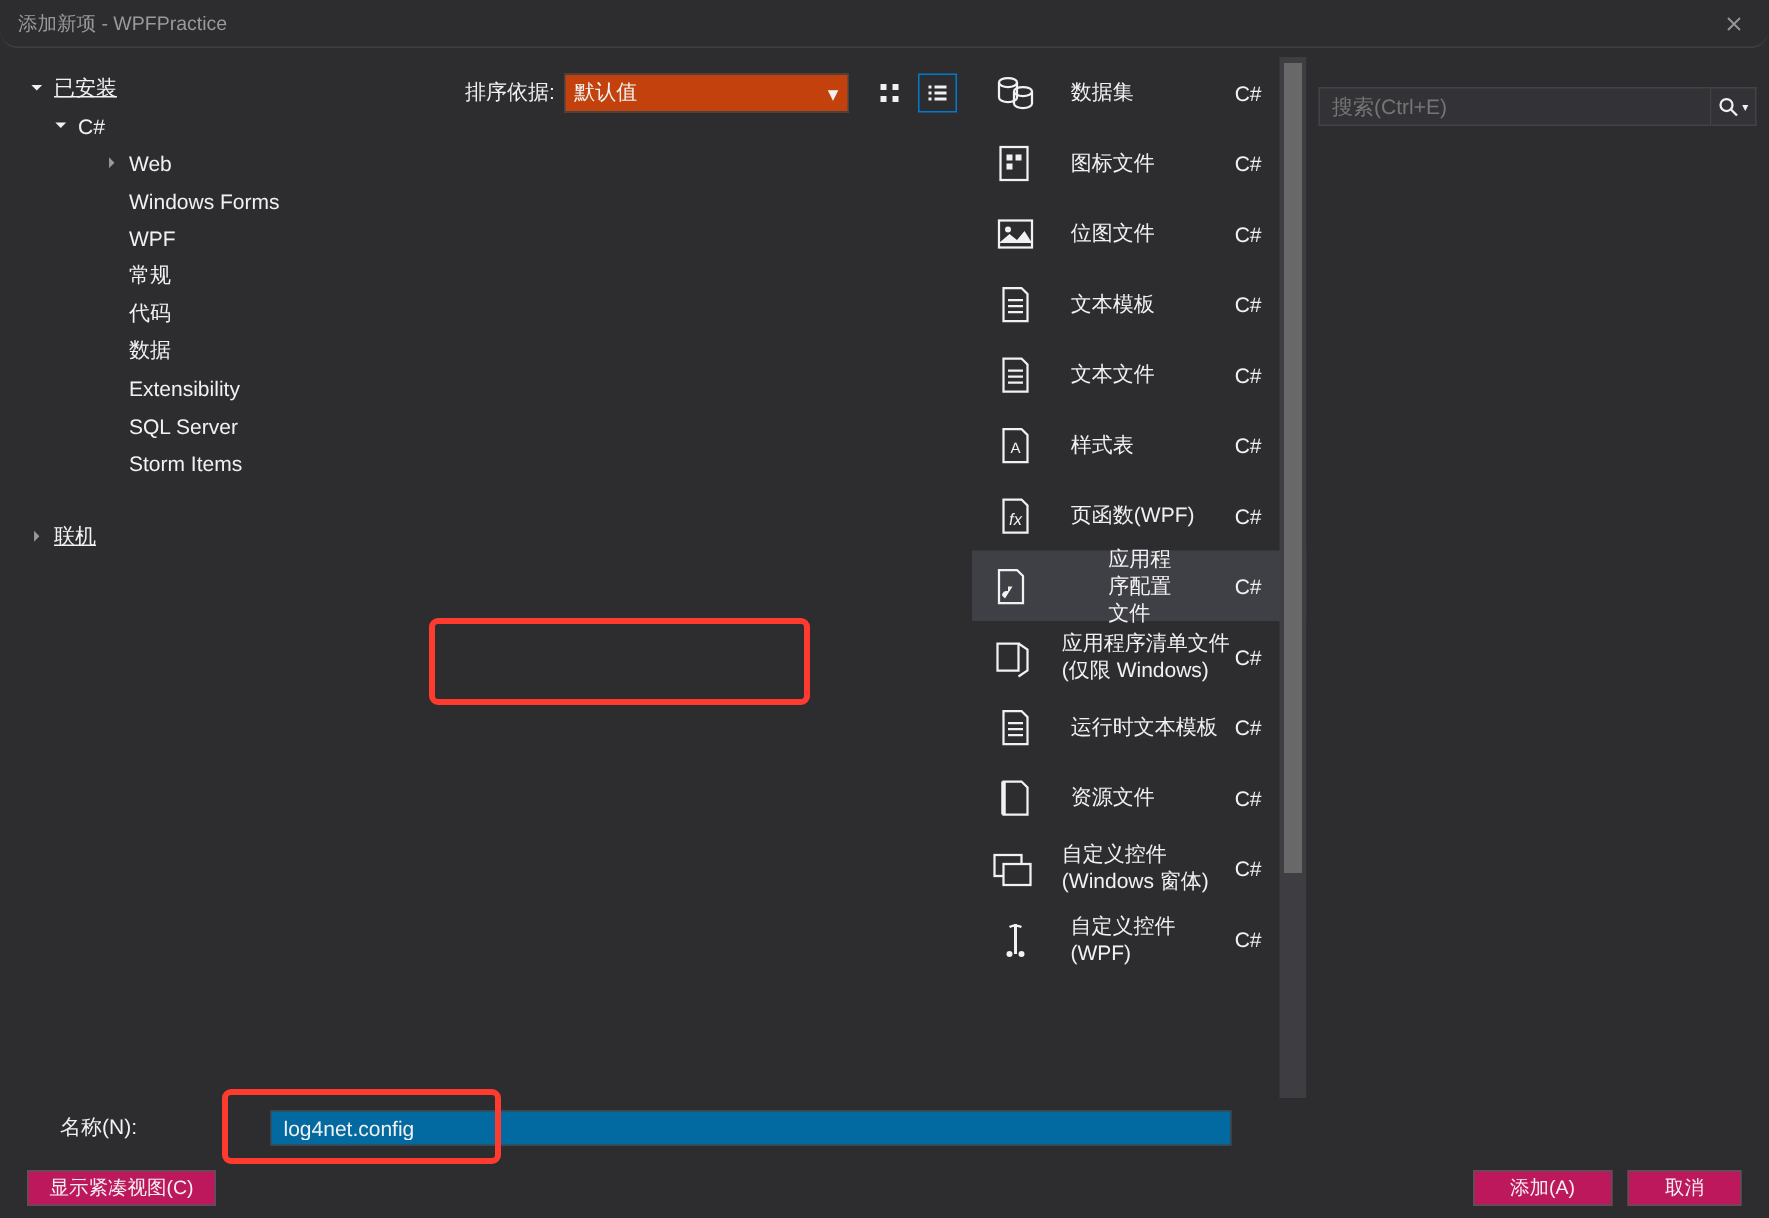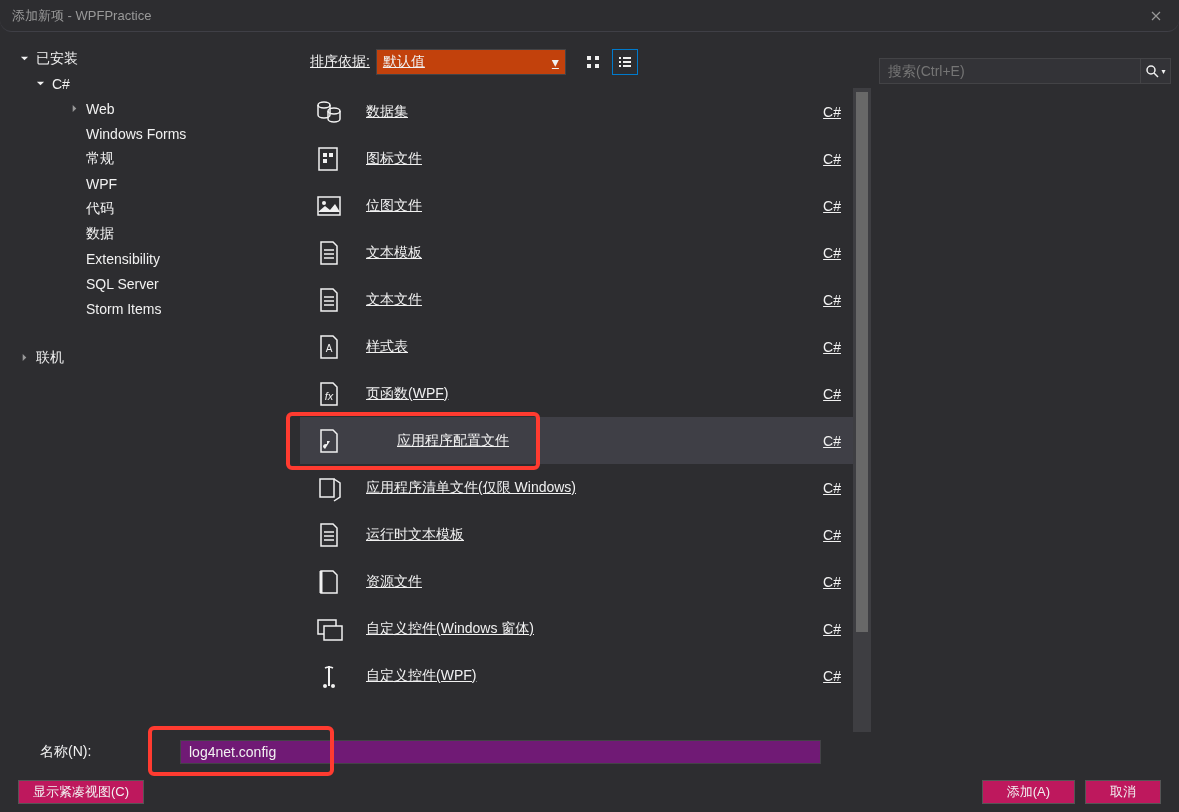--- a/index.html
+++ b/index.html
@@ -3,26 +3,26 @@
 <meta charset="utf-8">
 <style>
   * { box-sizing: border-box; margin: 0; padding: 0; font-family: "Segoe UI", "Microsoft YaHei", sans-serif; }
   body { background: #2d2d30; color: #f1f1f1; width: 1179px; height: 812px; overflow: hidden; position: relative; }
   .titlebar { height: 32px; display: flex; align-items: center; padding-left: 12px; border-bottom: 1px solid #3f3f46; border-radius: 12px; }
   .titlebar-title { font-size: 13px; color: #999; }
   .titlebar-close { margin-left: auto; width: 46px; height: 32px; display: flex; align-items: center; justify-content: center; color: #999; font-size: 14px; }
   .main { display: flex; height: 700px; }
   .sidebar { width: 300px; padding: 14px 10px; font-size: 14px; }
   .tree-item { display: flex; align-items: center; height: 25px; cursor: pointer; }
-  .tree-item.indent1 { padding-left: 8px; }
+  .tree-item.indent1 { padding-left: 8px; text-decoration: underline; }
   .tree-item.indent2 { padding-left: 24px; }
   .tree-item.indent3 { padding-left: 58px; }
   .tree-expander { width: 12px; height: 12px; margin-right: 6px; display: inline-flex; align-items: center; justify-content: center; }
   .tree-expander svg { width: 9px; height: 9px; }
-  .center { flex: 1; display: flex; flex-direction: column; position: relative; text-decoration: underline; }
+  .center { flex: 1; display: flex; flex-direction: row; position: relative; }
   .topbar { height: 40px; display: flex; align-items: center; padding: 0 10px; margin-top: 10px; }
   .sort-label { font-size: 14px; color: #f1f1f1; margin-right: 6px; }
   .sort-drop { background: #c2410c; border: 1px solid #434346; height: 26px; width: 190px; display: flex; align-items: center; padding: 0 6px; font-size: 14px; color: #f1f1f1; margin-right: 14px; }
   .sort-drop .chev { margin-left: auto; }
   .view-btns { display: flex; gap: 6px; }
   .view-btn { width: 26px; height: 26px; display: flex; align-items: center; justify-content: center; border: 1px solid transparent; }
   .view-btn.active { border: 1px solid #007acc; }
   .item-list { flex: 1; overflow-y: auto; margin: 6px 0 0 0; position: relative; }
   .item-row { height: 47px; display: flex; align-items: center; padding: 0 30px 0 12px; cursor: pointer; position: relative; }
   .item-row.selected { background: #3f3f46; gap: 31px; }
@@ -34,21 +34,21 @@
   .scrollbar-thumb { position: absolute; right: 3px; width: 12px; background: #686868; }
   .right-panel { width: 308px; padding: 10px 8px; }
   .search-wrap { display: flex; height: 26px; margin-top: 16px; }
   .search-input { flex: 1; background: #333337; border: 1px solid #434346; color: #999; font-size: 14px; padding: 0 8px; outline: none; }
   .search-btn { width: 30px; background: #333337; border: 1px solid #434346; border-left: none; display: flex; align-items: center; justify-content: center; }
   .info { margin-top: 18px; font-size: 14px; }
   .info-row { margin-bottom: 10px; }
   .bottom { position: absolute; left: 0; right: 0; bottom: 0; height: 80px; }
   .name-row { display: flex; align-items: center; height: 40px; padding: 0 18px; }
   .name-label { font-size: 14px; width: 140px; }
-  .name-input { flex: 1; height: 24px; background: #701a75; border: 1px solid #434346; color: #f1f1f1; font-size: 14px; padding: 0 8px; outline: none; margin-right: 340px; }
+  .name-input { flex: 1; height: 24px; background: #0369a1; border: 1px solid #434346; color: #f1f1f1; font-size: 14px; padding: 0 8px; outline: none; margin-right: 340px; }
   .btn-row { display: flex; align-items: center; height: 40px; padding: 0 18px; }
   .btn { height: 24px; padding: 0 14px; background: #be185d; border: 1px solid #555; color: #f1f1f1; font-size: 13px; display: flex; align-items: center; cursor: pointer; }
   .btn-row .spacer { flex: 1; }
   .btn + .btn { margin-left: 10px; }
 </style>
 </head>
 <body>
 
 <div class="titlebar">
   <span class="titlebar-title">添加新项 - WPFPractice</span>
@@ -84,25 +84,25 @@
           </svg>
         </span>
       <span>Web</span>
     </div>
     <div class="tree-item indent3">
         <span class="tree-expander"></span>
         <span>Windows Forms</span>
       </div>
     <div class="tree-item indent3">
         <span class="tree-expander"></span>
+        <span>WPF</span>
+      </div>
+    <div class="tree-item indent3">
+        <span class="tree-expander"></span>
         <span>常规</span>
-      </div>
-    <div class="tree-item indent3">
-        <span class="tree-expander"></span>
-        <span>WPF</span>
       </div>
     <div class="tree-item indent3">
         <span class="tree-expander"></span>
         <span>代码</span>
       </div>
     <div class="tree-item indent3">
         <span class="tree-expander"></span>
         <span>数据</span>
       </div>
     <div class="tree-item indent3">

